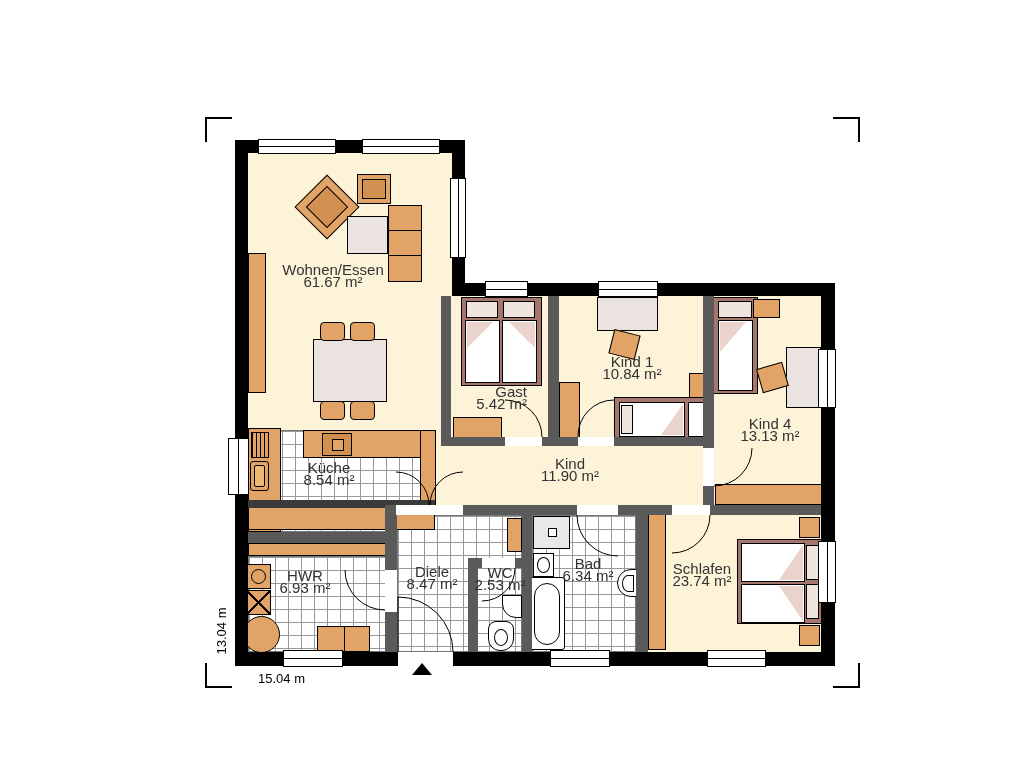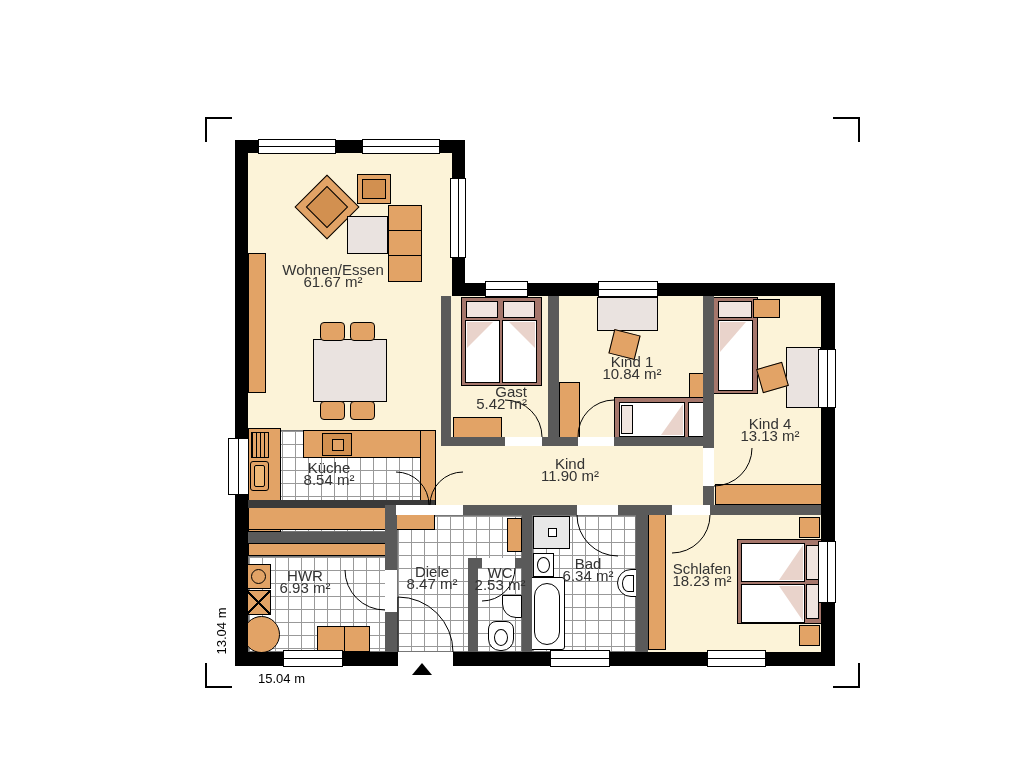--- a/index.html
+++ b/index.html
@@ -273,19 +273,19 @@
   <div class="rlabel" style="left:543px;top:558px;">
     <div>Bad</div>
       <div>6.34 m²</div>
   </div>
   <div class="rlabel" style="left:260px;top:570px;">
     <div>HWR</div>
       <div>6.93 m²</div>
   </div>
   <div class="rlabel" style="left:657px;top:563px;">
     <div>Schlafen</div>
-      <div>18.23 m²</div>
+      <div>23.74 m²</div>
   </div>
 
   <div class="dim" style="left:233px;top:671px;margin-left:25px;">15.04 m</div>
   <div class="dim" style="left:186px;top:624px;width:70px;height:14px;text-align:center;transform:rotate(-90deg);">13.04 m</div>
 
 </div>
 
 </body></html>

